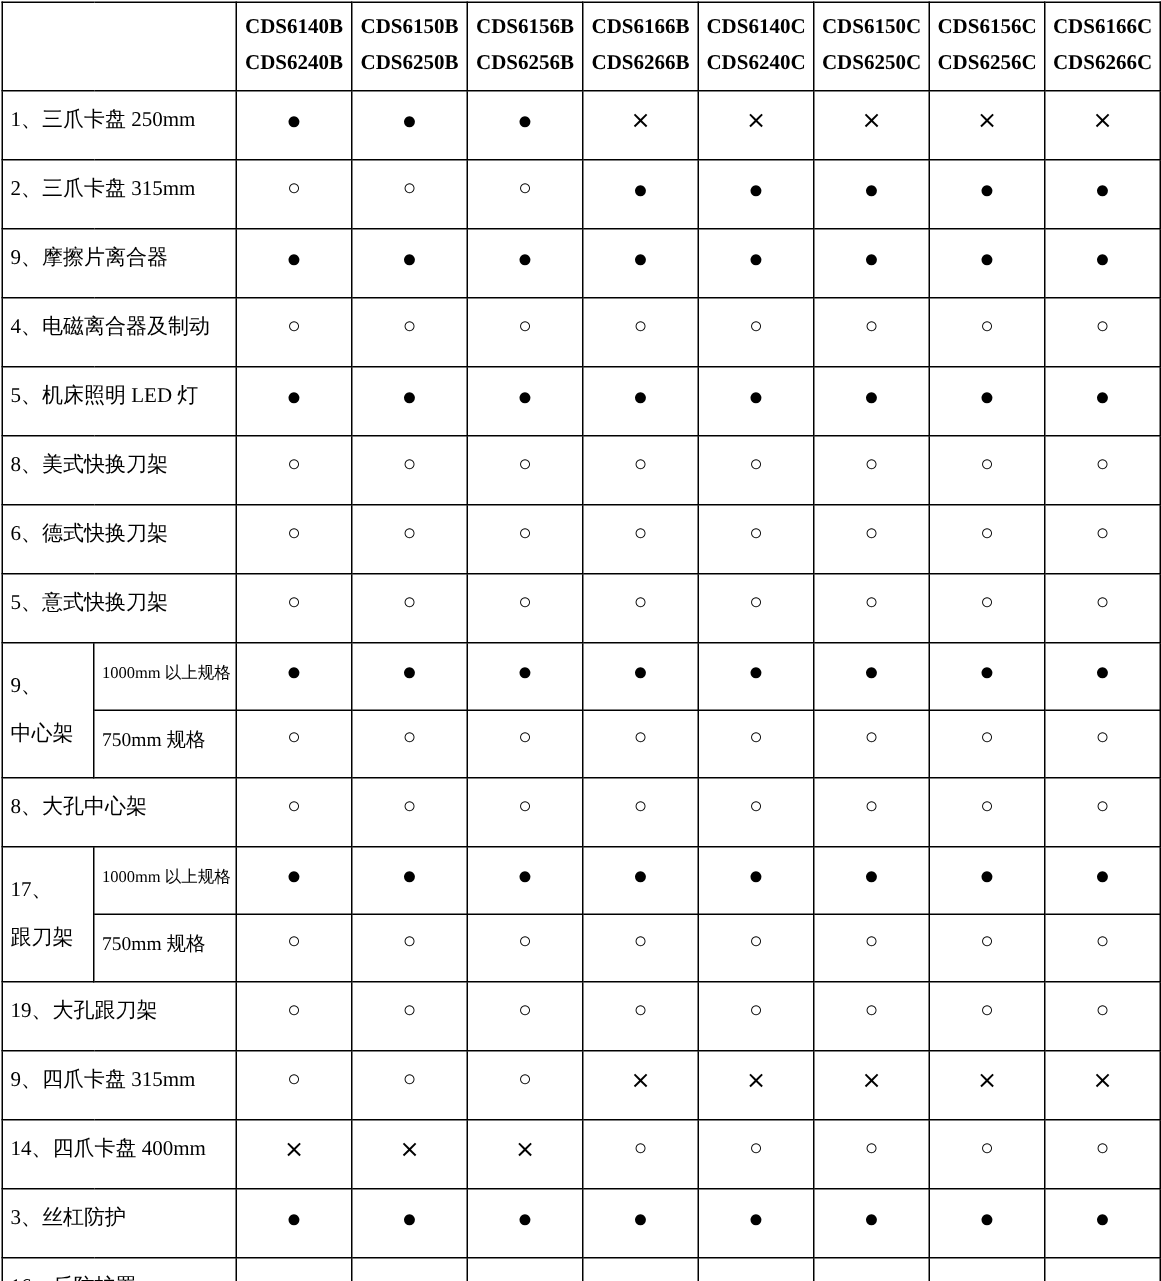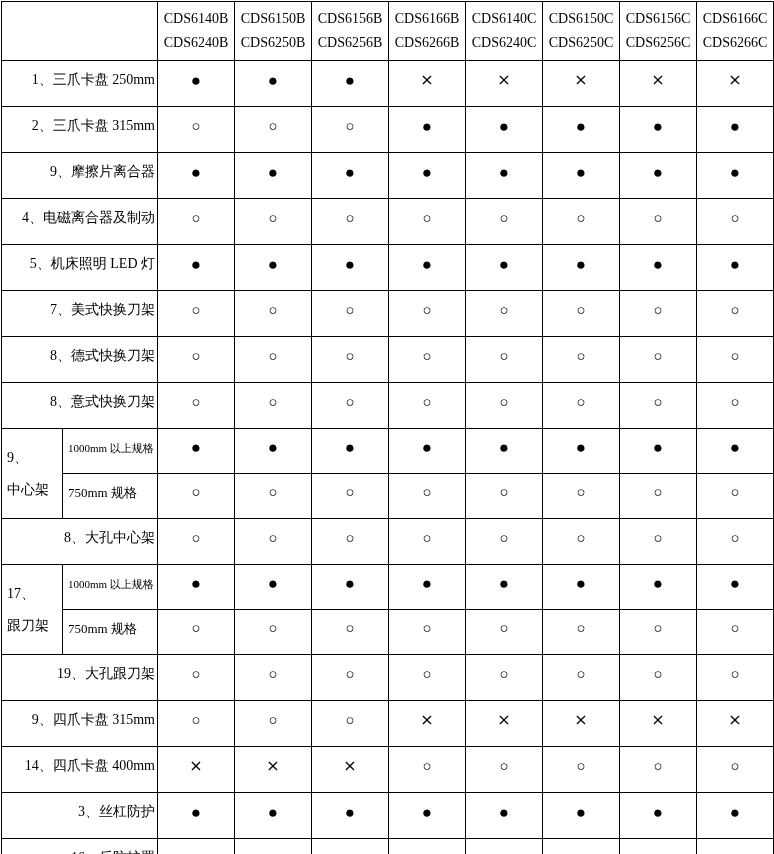--- a/index.html
+++ b/index.html
@@ -12,31 +12,31 @@
     font-family:"Liberation Serif","DejaVu Serif",serif;
   }
   table.spec-table th, table.spec-table td{
     border:1px solid #000000;
     overflow:hidden;
     white-space:nowrap;
   }
   th.model{
     height:56px;
     font-size:14px;
-    font-weight:normal;
+    font-weight:bold;
     text-align:center;
     vertical-align:middle;
     line-height:24px;
     padding:0;
   }
   th.corner{height:56px;}
   td{height:37px;vertical-align:middle;}
   td.row-label{
     font-size:14px;
-    text-align:right;
+    text-align:left;
     padding:0 2px 8px 5px;
   }
   td.group-label{
     font-size:14px;
     text-align:left;
     padding:0 2px 0 5px;
     line-height:32px;
     vertical-align:middle;
   }
   td.sub-label{
@@ -158,43 +158,43 @@
           <td class="sym sym-filled">●</td>
           <td class="sym sym-filled">●</td>
           <td class="sym sym-filled">●</td>
           <td class="sym sym-filled">●</td>
           <td class="sym sym-filled">●</td>
           <td class="sym sym-filled">●</td>
           <td class="sym sym-filled">●</td>
           <td class="sym sym-filled">●</td>
         </tr>
         <tr>
-          <td colspan="2" class="row-label">7、美式快换刀架</td>
-          <td class="sym sym-open">○</td>
-          <td class="sym sym-open">○</td>
-          <td class="sym sym-open">○</td>
-          <td class="sym sym-open">○</td>
-          <td class="sym sym-open">○</td>
-          <td class="sym sym-open">○</td>
-          <td class="sym sym-open">○</td>
-          <td class="sym sym-open">○</td>
-        </tr>
-        <tr>
-          <td colspan="2" class="row-label">8、德式快换刀架</td>
-          <td class="sym sym-open">○</td>
-          <td class="sym sym-open">○</td>
-          <td class="sym sym-open">○</td>
-          <td class="sym sym-open">○</td>
-          <td class="sym sym-open">○</td>
-          <td class="sym sym-open">○</td>
-          <td class="sym sym-open">○</td>
-          <td class="sym sym-open">○</td>
-        </tr>
-        <tr>
-          <td colspan="2" class="row-label">8、意式快换刀架</td>
+          <td colspan="2" class="row-label">8、美式快换刀架</td>
+          <td class="sym sym-open">○</td>
+          <td class="sym sym-open">○</td>
+          <td class="sym sym-open">○</td>
+          <td class="sym sym-open">○</td>
+          <td class="sym sym-open">○</td>
+          <td class="sym sym-open">○</td>
+          <td class="sym sym-open">○</td>
+          <td class="sym sym-open">○</td>
+        </tr>
+        <tr>
+          <td colspan="2" class="row-label">6、德式快换刀架</td>
+          <td class="sym sym-open">○</td>
+          <td class="sym sym-open">○</td>
+          <td class="sym sym-open">○</td>
+          <td class="sym sym-open">○</td>
+          <td class="sym sym-open">○</td>
+          <td class="sym sym-open">○</td>
+          <td class="sym sym-open">○</td>
+          <td class="sym sym-open">○</td>
+        </tr>
+        <tr>
+          <td colspan="2" class="row-label">5、意式快换刀架</td>
           <td class="sym sym-open">○</td>
           <td class="sym sym-open">○</td>
           <td class="sym sym-open">○</td>
           <td class="sym sym-open">○</td>
           <td class="sym sym-open">○</td>
           <td class="sym sym-open">○</td>
           <td class="sym sym-open">○</td>
           <td class="sym sym-open">○</td>
         </tr>
         <tr>

